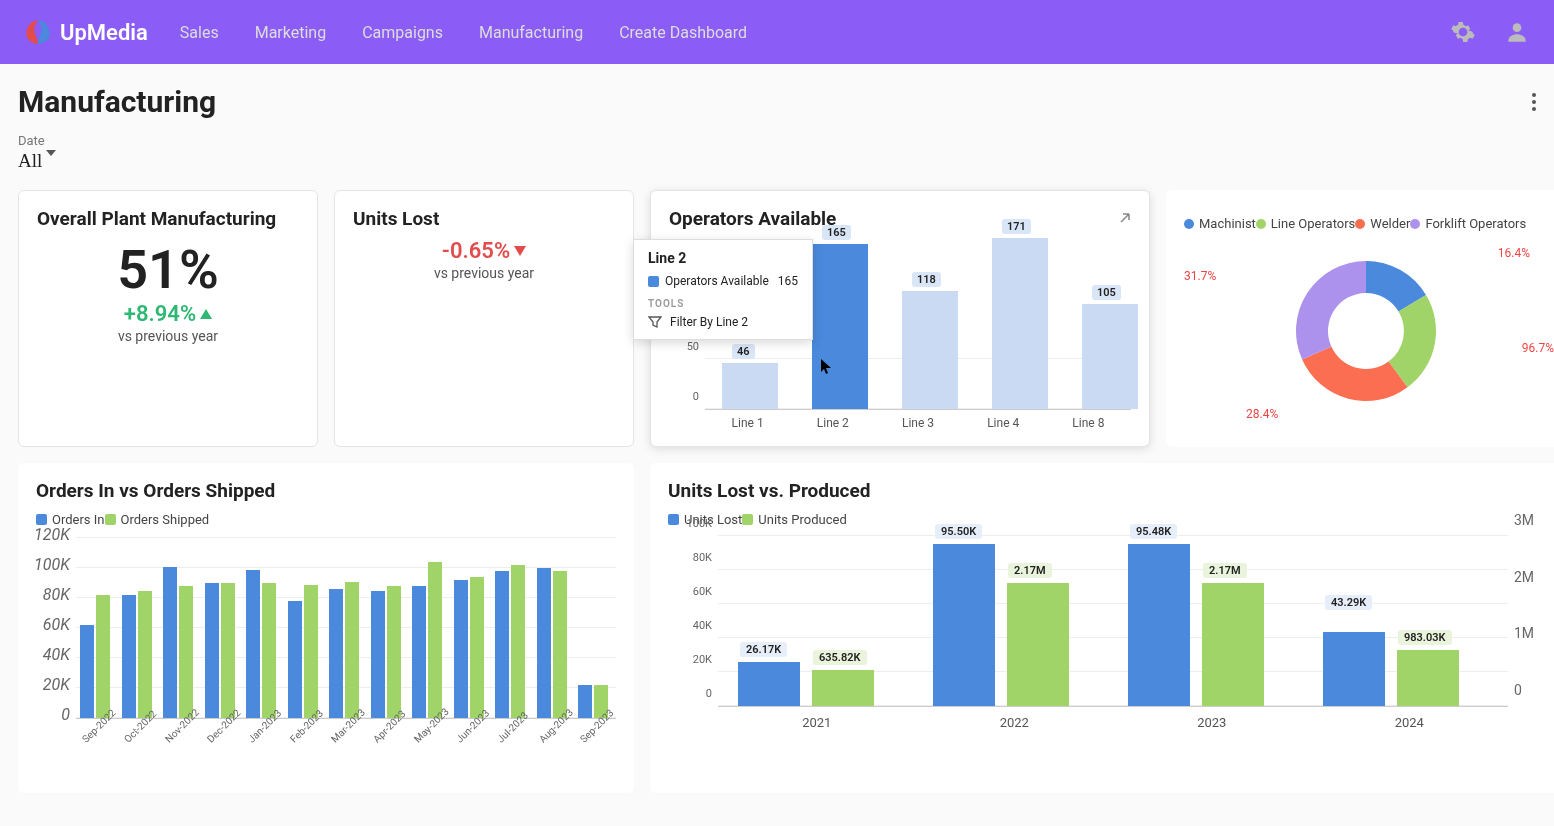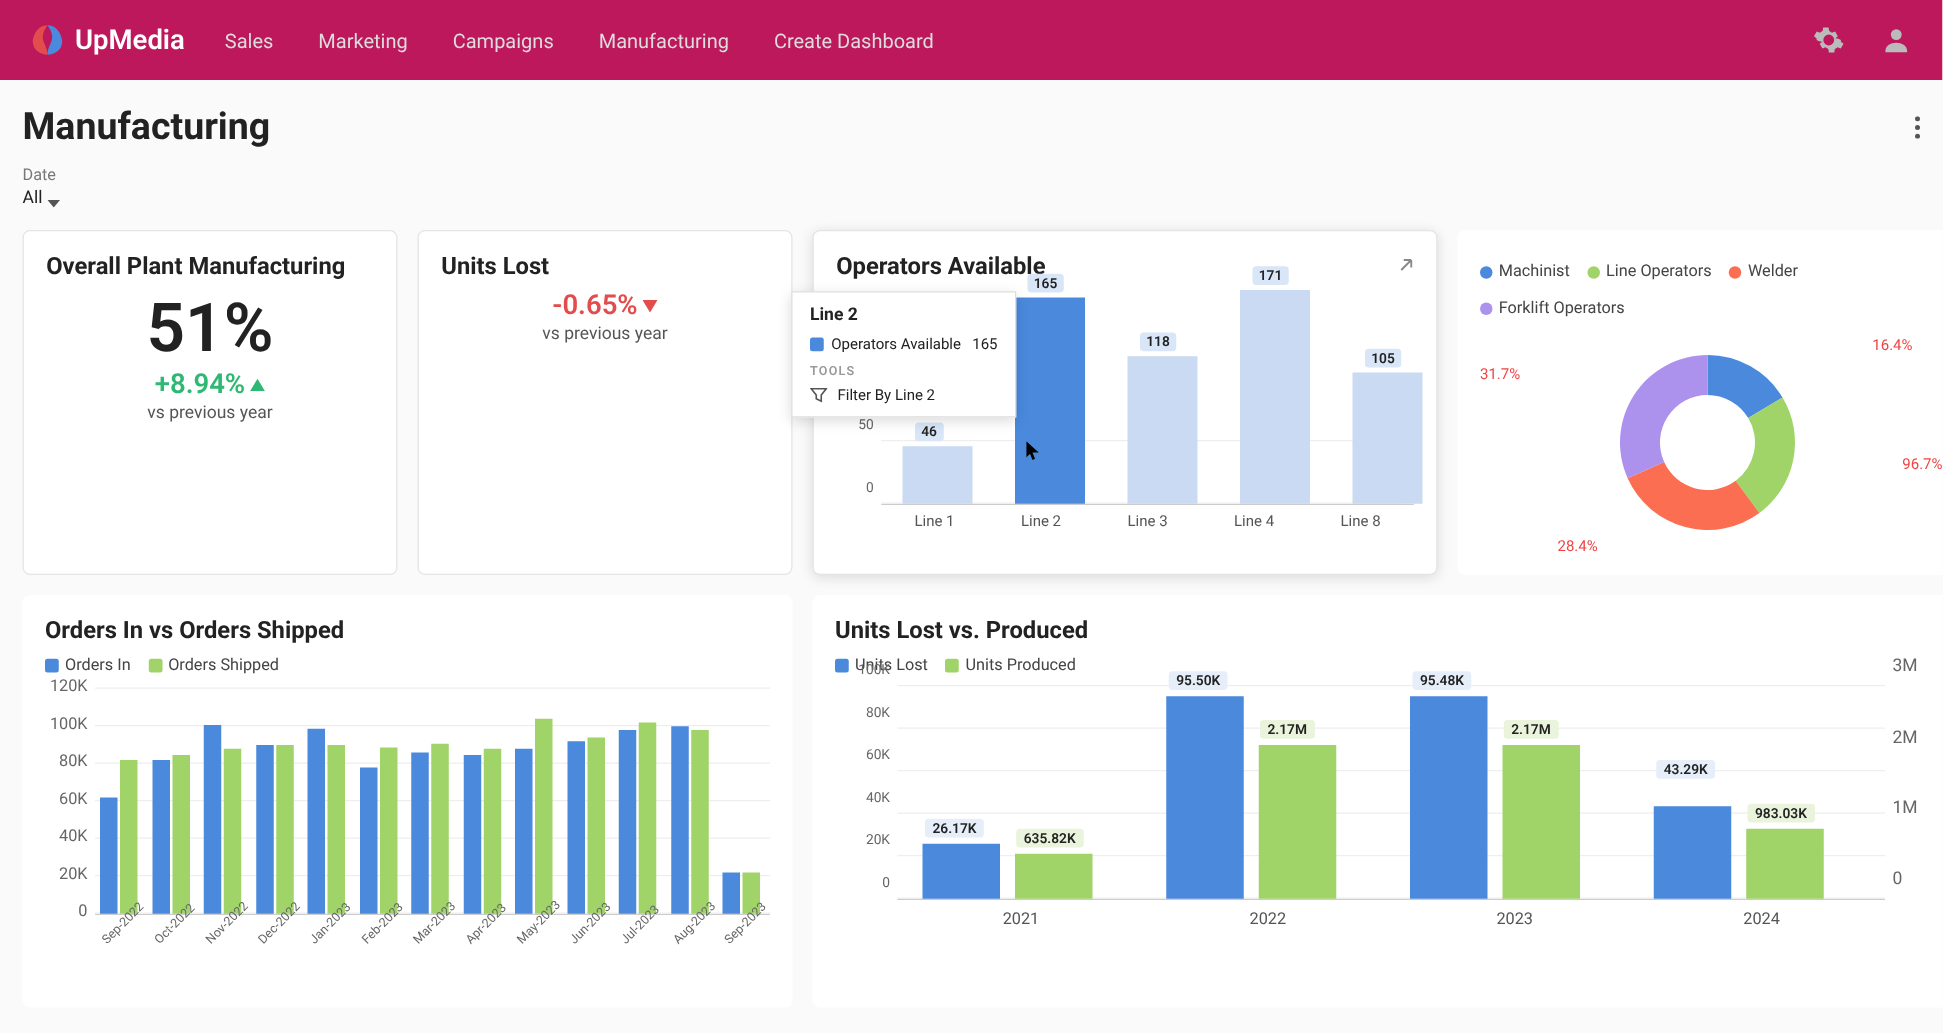--- a/index.html
+++ b/index.html
@@ -1,48 +1,48 @@
 <!DOCTYPE html>
 <html><head>
 <meta charset="utf-8">
 <style>
 * { box-sizing: border-box; margin: 0; padding: 0; }
 body { font-family: -apple-system, BlinkMacSystemFont, "Segoe UI", Roboto, sans-serif; background: #fafafa; color: #222; width: 1554px; }
-.topbar { background: #be185d; color: #fff; height: 64px; display: flex; align-items: center; padding: 0 24px; }
+.topbar { background: #8b5cf6; color: #fff; height: 64px; display: flex; align-items: center; padding: 0 24px; }
 .logo { display: flex; align-items: center; gap: 8px; font-size: 22px; font-weight: 600; margin-right: 32px; }
 .logo-icon { width: 28px; height: 28px; }
 nav { display: flex; gap: 36px; flex: 1; }
 nav a { color: #ddd; text-decoration: none; font-size: 16px; cursor: pointer; }
 .topbar-right { display: flex; align-items: center; gap: 28px; }
 .gear, .user { width: 26px; height: 26px; fill: #bbb; cursor: pointer; }
 .page { padding: 20px 18px; }
 .page-head { display: flex; align-items: center; justify-content: space-between; }
 h1 { font-size: 30px; font-weight: 700; }
 .kebab { fill: #555; cursor: pointer; }
 .filter-block { margin-top: 14px; }
 .filter-label { color: #777; font-size: 13px; }
-.filter-val { font-size: 14px; margin-top: 2px; display: flex; align-items: flex-end; gap: 4px; cursor: pointer; }
+.filter-val { font-size: 19px; margin-top: 2px; display: flex; align-items: flex-start; gap: 4px; cursor: pointer; font-family: Liberation Serif, serif; }
 .grid { display: grid; grid-template-columns: 300px 300px 500px 400px; gap: 16px; margin-top: 18px; }
 .card { background: #fff; border: 1px solid #e4e4e4; border-radius: 6px; padding: 16px 18px; }
 .card.active { box-shadow: 0 2px 10px rgba(0,0,0,.12); }
 .card-title { font-size: 19px; font-weight: 700; }
 .kpi { text-align: center; margin-top: 8px; }
 .kpi-big { font-size: 54px; font-weight: 600; }
 .kpi-delta { font-size: 22px; font-weight: 600; display: inline-flex; align-items: center; gap: 4px; }
 .kpi-delta.up { color: #2eb873; }
 .kpi-delta.down { color: #e24c4c; }
 .kpi-sub { font-size: 14px; color: #555; margin-top: 2px; }
 .card-head { display: flex; justify-content: space-between; align-items: center; }
 .expand { width: 14px; height: 14px; stroke: #888; fill: none; cursor: pointer; }
-.legend { display: flex; flex-wrap: wrap; gap: 14px; margin-top: 10px; font-size: 13px; color: #444; }
+.legend { display: flex; flex-wrap: wrap; margin-top: 10px; font-size: 13px; color: #444; }
 .legend span { display: inline-flex; align-items: center; gap: 5px; }
 .sq { width: 11px; height: 11px; border-radius: 2px; }
 .dot { width: 10px; height: 10px; border-radius: 50%; }
 .chart-area { position: relative; margin-top: 12px; }
-.axis-label { position: absolute; font-size: 13px; color: #666; }
+.axis-label { position: absolute; font-size: 16px; color: #666; font-style: italic; }
 .bar-region { position: relative; height: 180px; border-bottom: 1px solid #ccc; }
 .bar-region .gridline { position: absolute; left: 0; right: 0; border-top: 1px solid #eee; }
 .bar-group { position: absolute; bottom: 0; display: flex; align-items: flex-end; gap: 2px; }
 .bar { width: 14px; }
 .bar.blue { background: #4a89dc; }
 .bar.green { background: #a0d468; }
 .xlabels { position: relative; height: 40px; }
 .xlab { position: absolute; font-size: 10px; color: #666; transform: rotate(-45deg); transform-origin: top left; white-space: nowrap; }
 .ops-bars { position: relative; height: 180px; margin-left: 36px; border-bottom: 1px solid #ccc; }
 .ops-bars .gridline { position: absolute; left: 0; right: 10px; border-top: 1px solid #eee; }

